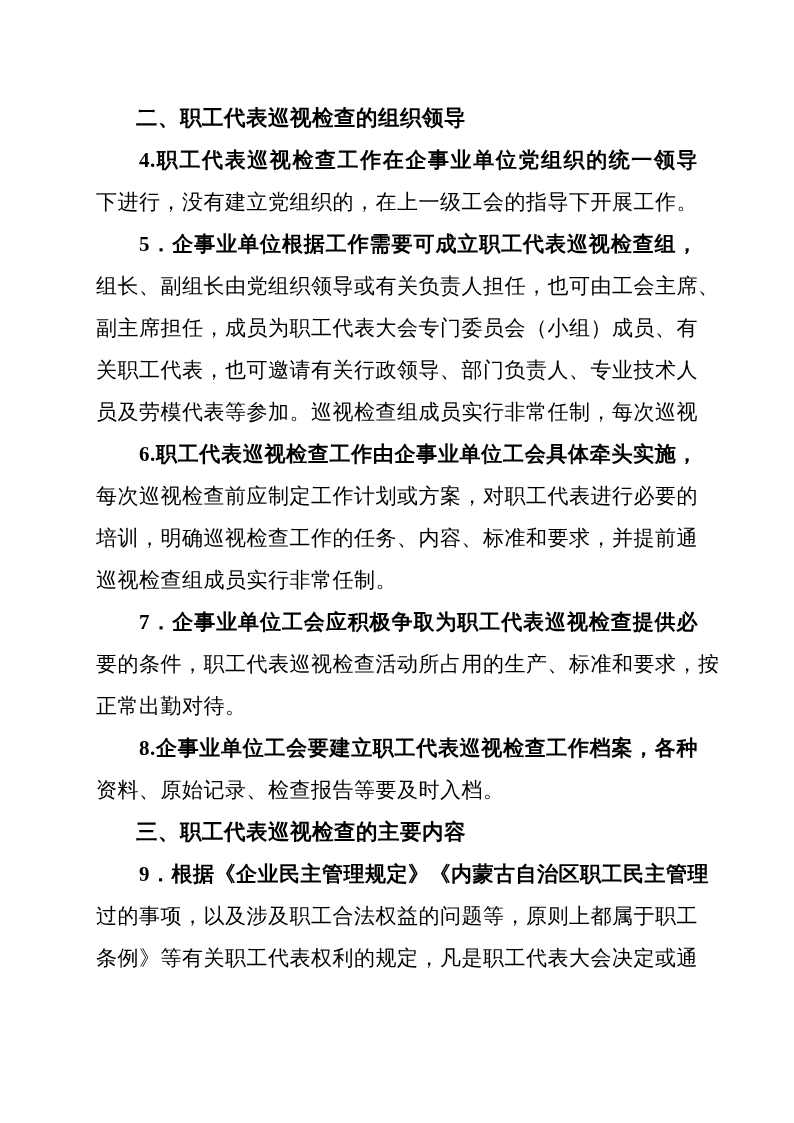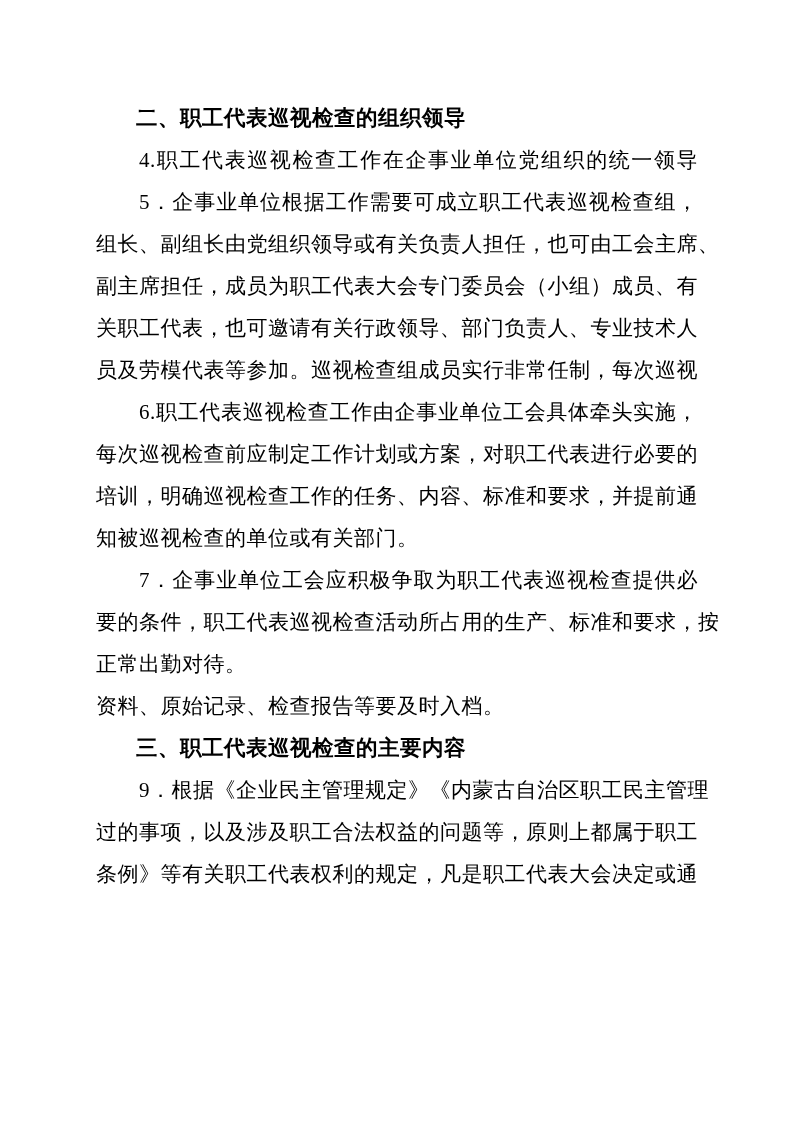--- a/index.html
+++ b/index.html
@@ -29,21 +29,21 @@
     text-align-last: justify;
     text-justify: inter-character;
     letter-spacing: 0.5px;
     color: #000000;
   }
   
   .end {
     text-align-last: left;
   }
   
-  .ind { padding-left: 43px; }
+  .ind { padding-left: 43px; font-weight: bold; }
   
   .h {
     font-family: "Liberation Sans", "DejaVu Sans", sans-serif;
     font-weight: bold;
     font-size: 21.5px;
     line-height: 42px;
     height: 42px;
     padding-left: 40px;
     text-align: center;
     text-align-last: left;
@@ -53,36 +53,38 @@
 </style>
 </head>
 <body>
 
 <div class="page">
   <div class="doc">
 
     <div class="h">二、职工代表巡视检查的组织领导</div>
 
     <div class="ln ind">4.职工代表巡视检查工作在企事业单位党组织的统一领导</div>
+    <div class="ln">下进行，没有建立党组织的，在上一级工会的指导下开展工作。</div>
 
     <div class="ln ind">5．企事业单位根据工作需要可成立职工代表巡视检查组，</div>
     <div class="ln">组长、副组长由党组织领导或有关负责人担任，也可由工会主席、</div>
     <div class="ln">副主席担任，成员为职工代表大会专门委员会（小组）成员、有</div>
     <div class="ln">关职工代表，也可邀请有关行政领导、部门负责人、专业技术人</div>
     <div class="ln">员及劳模代表等参加。巡视检查组成员实行非常任制，每次巡视</div>
 
     <div class="ln ind">6.职工代表巡视检查工作由企事业单位工会具体牵头实施，</div>
     <div class="ln">每次巡视检查前应制定工作计划或方案，对职工代表进行必要的</div>
     <div class="ln">培训，明确巡视检查工作的任务、内容、标准和要求，并提前通</div>
-    <div class="ln end">知被巡视检查的单位或有关部门。</div>
+    <div class="ln end">巡视检查组成员实行非常任制。</div>
 
     <div class="ln ind">7．企事业单位工会应积极争取为职工代表巡视检查提供必</div>
     <div class="ln">要的条件，职工代表巡视检查活动所占用的生产、标准和要求，按</div>
     <div class="ln end">正常出勤对待。</div>
 
+    <div class="ln ind">8.企事业单位工会要建立职工代表巡视检查工作档案，各种</div>
     <div class="ln end">资料、原始记录、检查报告等要及时入档。</div>
 
     <div class="h">三、职工代表巡视检查的主要内容</div>
 
     <div class="ln ind">9．根据《企业民主管理规定》《内蒙古自治区职工民主管理</div>
     <div class="ln">过的事项，以及涉及职工合法权益的问题等，原则上都属于职工</div>
     <div class="ln">条例》等有关职工代表权利的规定，凡是职工代表大会决定或通</div>
 
   </div>
 </div>

